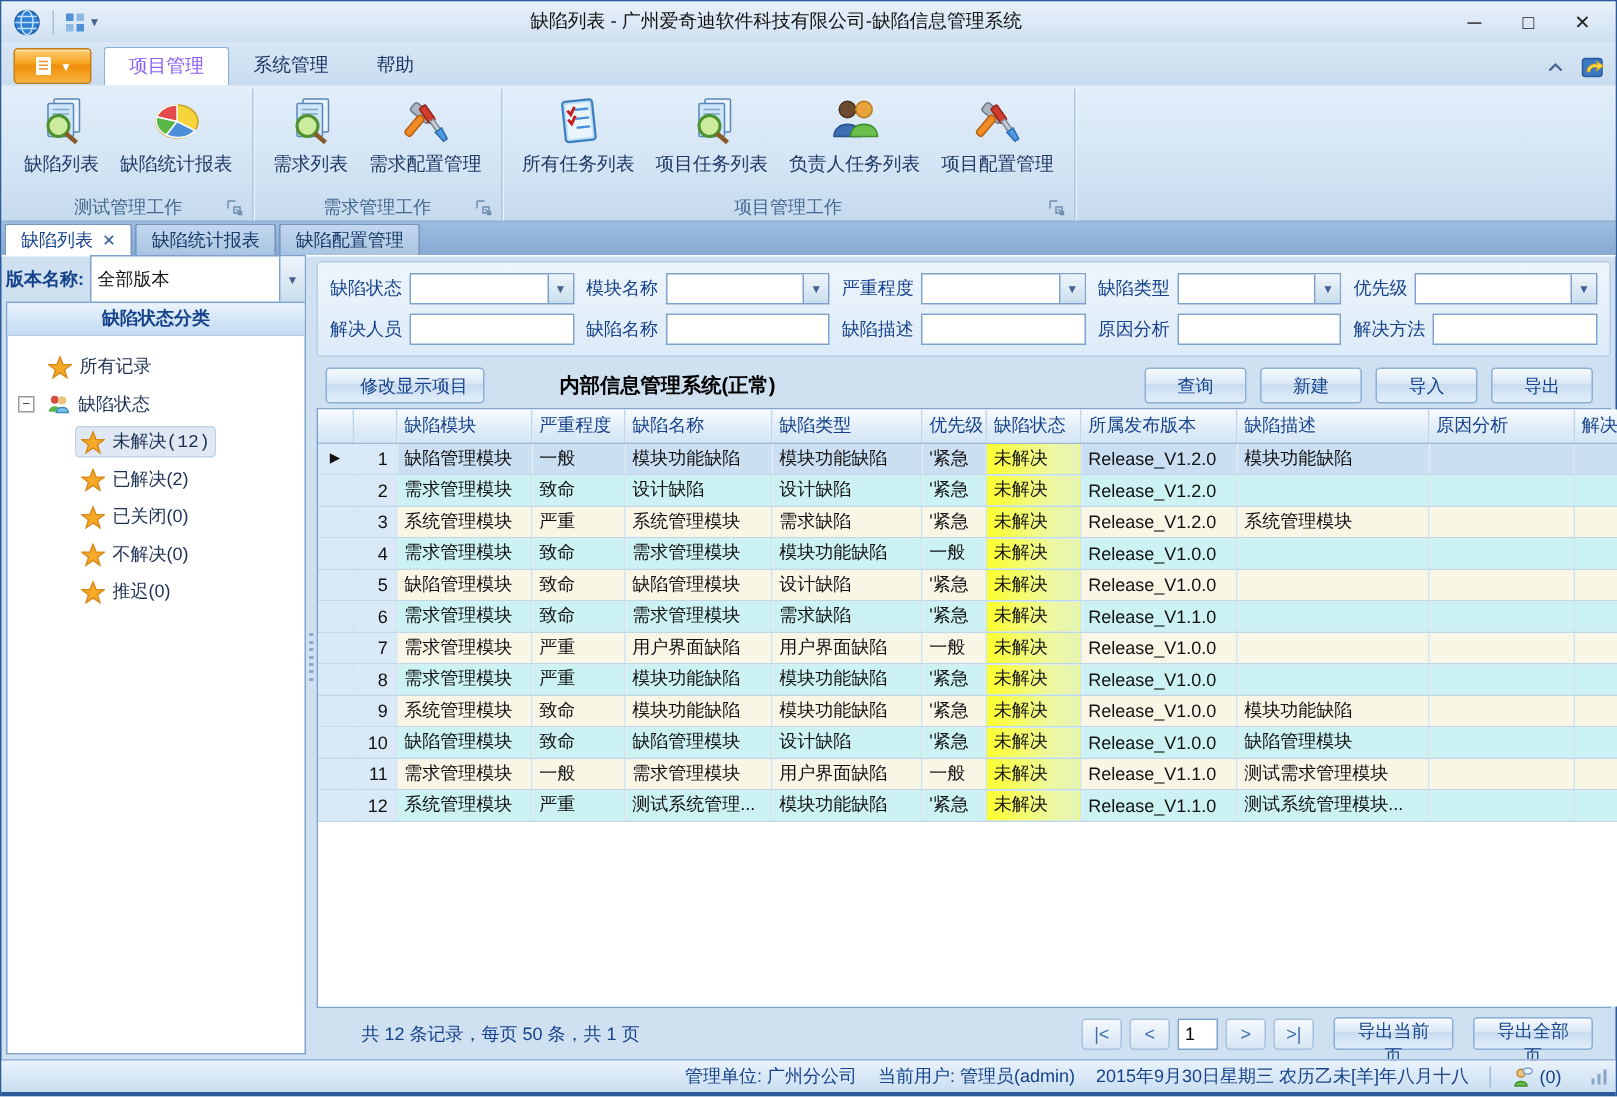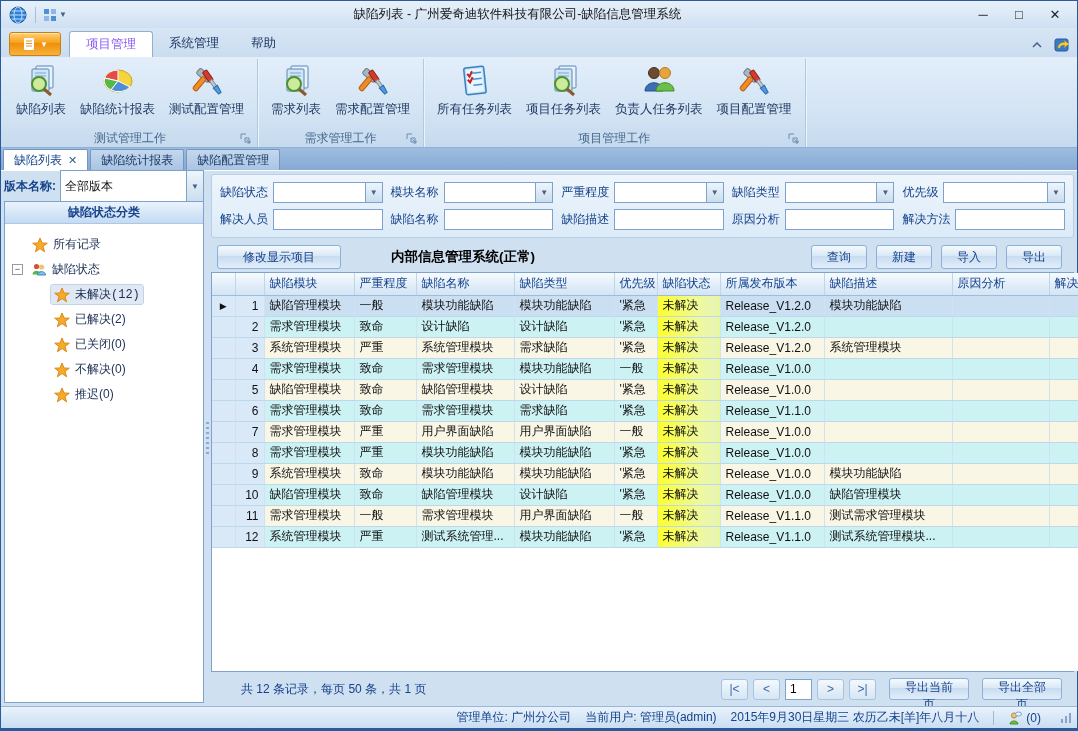--- a/index.html
+++ b/index.html
@@ -88,24 +88,24 @@
     padding:5px 8px 6px 8px; margin-bottom:4px; }
   .filter-row { display:flex; align-items:center; gap:8px; height:24px; }
   .filter-row + .filter-row { margin-top:3px; }
   .fpair { flex:1; display:flex; align-items:center; gap:5px; min-width:0; }
   .fpair label { color:#15428b; white-space:nowrap; flex:0 0 auto; }
   .fpair .field { flex:1; height:21px; background:#fff; border:1px solid #7da2ce; display:flex; min-width:0; }
   .fpair .field input { flex:1; border:none; outline:none; min-width:0; padding:0 3px; font:inherit; background:transparent; }
   .action-row { height:30px; flex:0 0 30px; display:flex; align-items:center; padding:0 12px 0 6px; }
   .btn { height:24px; background:linear-gradient(#f6fafd,#d9e8f6 45%,#c8dcf0 46%,#e2eefa);
     border:1px solid #8cb0d8; border-radius:3px; color:#15428b; font:inherit; padding:0 10px; }
-  .btn.modify { width:124px; }
+  .btn.modify { width:106px;text-align:right; }
   .project-title { margin-left:50px; font-weight:bold; color:#000; font-size:13.5px; }
   .action-buttons { margin-left:auto; display:flex; gap:9px; }
-  .action-buttons .btn { width:56px; }
+  .action-buttons .btn { width:68px; }
 
   
   .grid-wrap { flex:1; border:1px solid #7da2ce; background:#fff; display:flex; flex-direction:row; min-height:0; }
   .grid-main { flex:1; display:flex; min-height:0; }
   .grid-table-area { flex:1; overflow:hidden; background:#fff; }
   table.grid { border-collapse:collapse; table-layout:fixed; width:867px; }
   table.grid th { height:22px; background:linear-gradient(#f7fbfe,#dfecf8 60%,#d4e5f4);
     border-right:1px solid #c0d5ea; border-bottom:1px solid #9fbcd9; color:#15428b; font-weight:normal;
     text-align:left; padding:0 5px; overflow:hidden; white-space:nowrap; }
   table.grid td { height:21px; border-right:1px solid #cfe2ef; border-bottom:1px solid #bcd8e9;
@@ -232,36 +232,20 @@
           <div class="rbtn">
             <span class="icon" style="height: 34px; width: 34px;">
               <svg viewBox="0 0 34 34">
                 <ellipse cx="17" cy="17" rx="14" ry="11" fill="#f6d43c" stroke="#caa22a"></ellipse>
                 <path d="M17 17 L17 6 A14 11 0 0 0 3.5 14 Z" fill="#e44c4c" stroke="#fff"></path>
                 <path d="M17 17 L3.5 14 A14 11 0 0 0 10 26 Z" fill="#57b847" stroke="#fff"></path>
                 <path d="M17 17 L10 26 A14 11 0 0 0 29 23 Z" fill="#4b8fd8" stroke="#fff"></path>
               </svg>
             </span>
             <div class="rbtn-label">缺陷统计报表</div>
-          </div>
-          <div class="rbtn">
-            <span class="icon" style="height: 34px; width: 34px;">
-              <svg viewBox="0 0 34 34">
-                <g transform="rotate(40 14 12)">
-                  <rect x="6" y="8" width="15" height="7" rx="2" fill="#aab6c2" stroke="#6d7b88"></rect>
-                  <rect x="13" y="13" width="5" height="16" rx="2" fill="#ef8c28" stroke="#b95f10"></rect>
-                </g>
-                <g transform="rotate(-35 24 20)">
-                  <rect x="21" y="4" width="5" height="12" rx="1" fill="#d23c2e" stroke="#8f1f16"></rect>
-                  <rect x="22" y="15" width="3" height="9" fill="#c6ccd2" stroke="#7e8792"></rect>
-                  <path d="M21 23 l5 0 l-1 8 l-3 0 Z" fill="#4f9be0" stroke="#2a6bb0"></path>
-                </g>
-              </svg>
-            </span>
-            <div class="rbtn-label">测试配置管理</div>
           </div>
         </div>
         <div class="rgroup-caption">
           <span>测试管理工作</span>
           <span class="dlg-launcher icon">
             <svg viewBox="0 0 11 11">
               <path d="M1 1 h5 M1 1 v5" stroke="#6f8cab" fill="none"></path>
               <path d="M5 5 h4 v4 h-4 Z" fill="none" stroke="#6f8cab"></path>
               <path d="M6.5 6.5 l3.5 3.5 M10 7.5 v2.5 h-2.5" stroke="#6f8cab" fill="none"></path>
             </svg>

